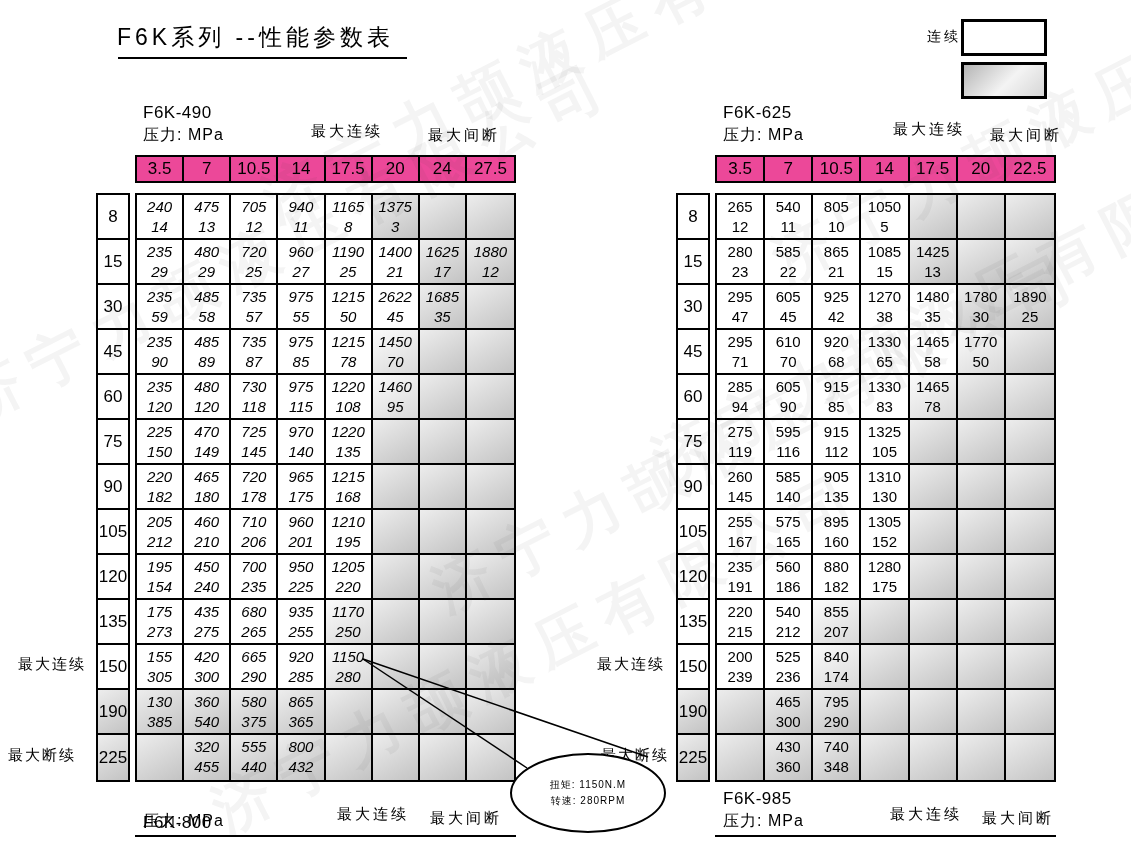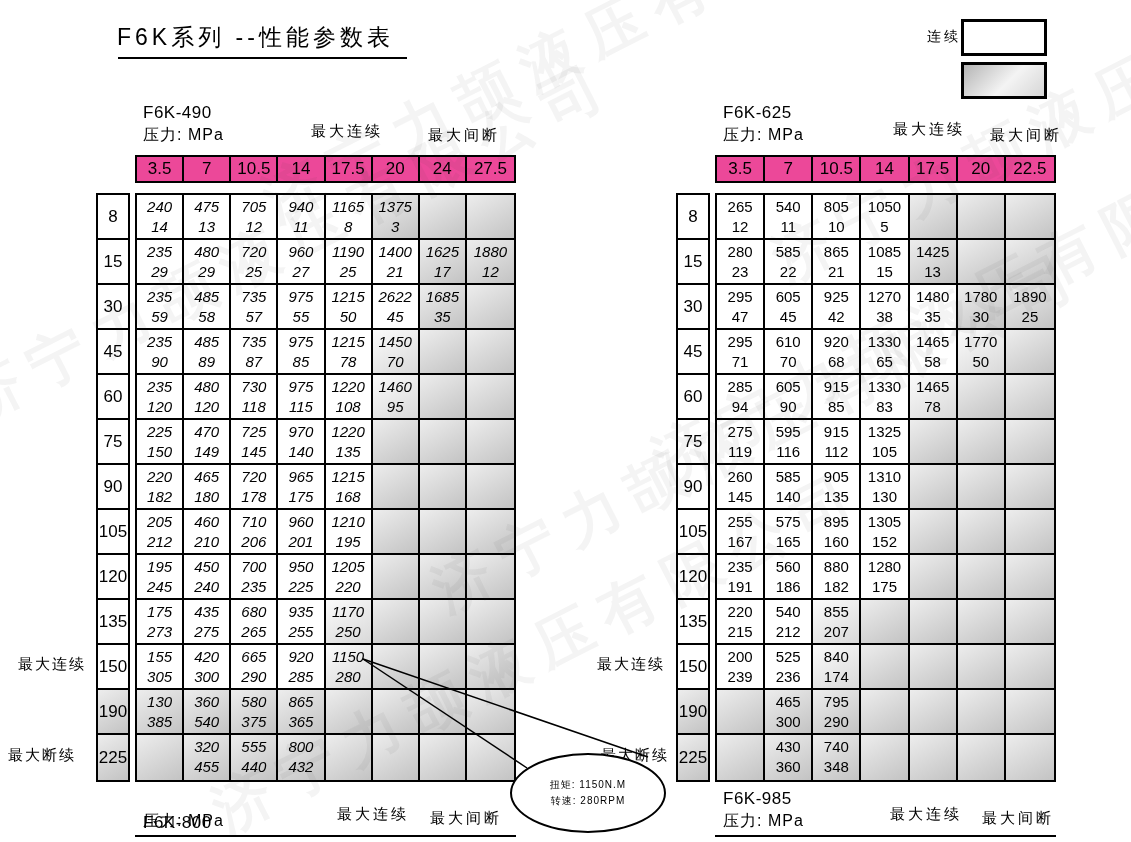--- a/index.html
+++ b/index.html
@@ -378,21 +378,21 @@
       <div class="dc sh">
         <div class="tv"></div>
         <div class="bv"></div>
       </div>
       <div class="dc sh lastc">
         <div class="tv"></div>
         <div class="bv"></div>
       </div>
       <div class="dc">
         <div class="tv">195</div>
-        <div class="bv">245</div>
+        <div class="bv">154</div>
       </div>
       <div class="dc">
         <div class="tv">450</div>
         <div class="bv">240</div>
       </div>
       <div class="dc">
         <div class="tv">700</div>
         <div class="bv">235</div>
       </div>
       <div class="dc">

